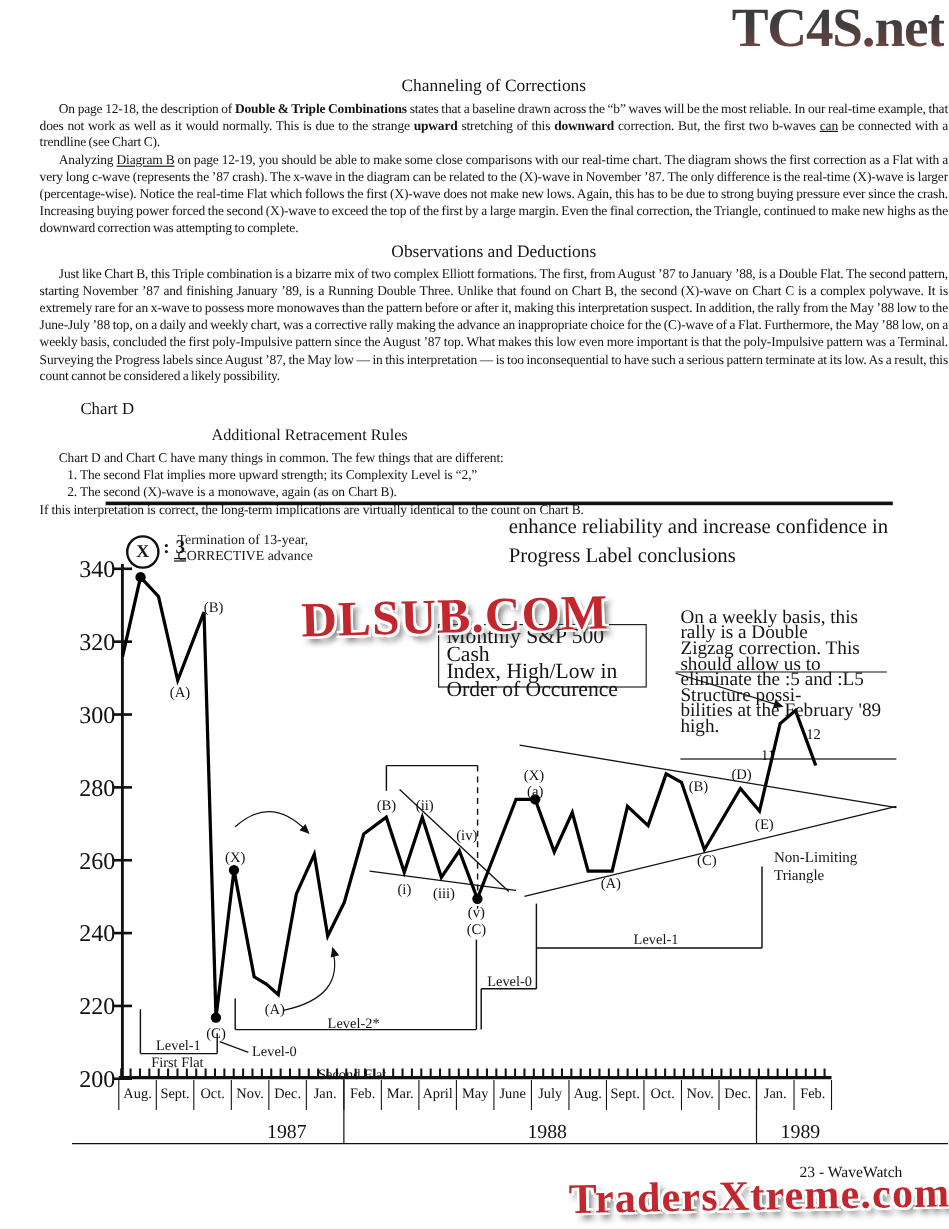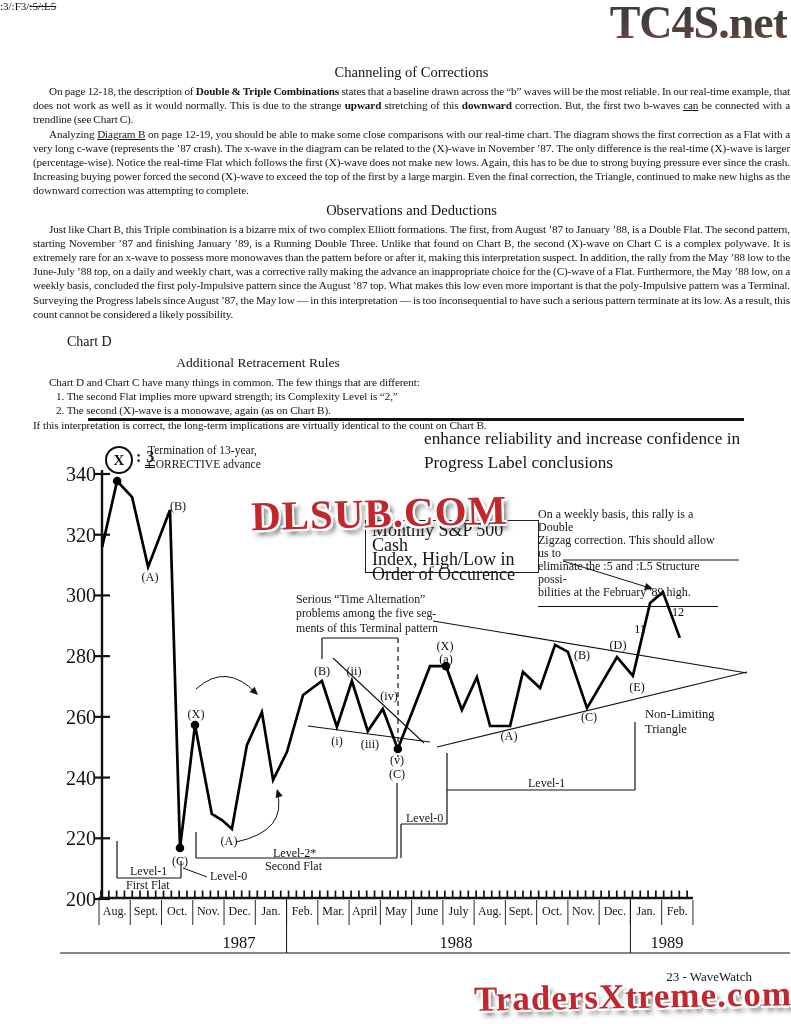--- a/index.html
+++ b/index.html
@@ -32,22 +32,22 @@
   .note{position:absolute;z-index:3;}
   #termination{left:148px;top:443px;font-size:11.5px;line-height:14px;}
   #x3-circle{left:105px;top:446px;width:24px;height:24px;border:2.5px solid #111;border-radius:50%;
              text-align:center;font-weight:bold;font-size:15px;line-height:24px;}
   #x3-value{left:136px;top:448px;font-size:16px;font-weight:bold;}
   #x3-value .dbl{border-bottom:3px double #111;padding:0 1px;}
   #round-note{left:196px;top:513px;font-size:23px;line-height:29px;}
   #index-box{left:365px;top:520px;width:166px;height:49px;border:1.5px solid #222;
              font-size:18px;line-height:14.6px;padding:2px 0 0 6px;background:#fff;z-index:5;}
   #application{left:424px;top:427px;width:368px;font-size:17.3px;line-height:23.5px;}
-  #weekly-note{left:538px;top:508px;width:180px;font-size:12px;line-height:13px;
-               border-bottom:1.2px solid #111;padding-bottom:7px;}
+  #weekly-note{left:567px;top:508px;width:180px;font-size:16px;line-height:13px;
+               border-bottom:1.2px solid #111;padding-bottom:20px;}
   #time-alt{left:296px;top:592px;font-size:11.8px;line-height:14.3px;}
   #non-limiting{left:645px;top:707px;font-size:12.5px;line-height:14.5px;}
   #copyright{left:596px;top:811px;width:160px;text-align:center;font-size:11.5px;line-height:10.8px;}
   #copyright .cline1{font-size:13px;margin-bottom:6px;}
   #copyright .csym{font-size:15px;}
   #footnote{left:413px;top:843px;font-size:12px;line-height:13.2px;}
   .lvl{position:absolute;font-size:12px;z-index:3;}
   #struct-label{left:663px;top:586px;font-size:11px;z-index:3;white-space:nowrap;}
   #struct-label .struck{text-decoration:line-through;}
   #page-num{position:absolute;right:39px;top:969px;font-size:13px;z-index:3;}
@@ -299,36 +299,28 @@
   <div id="application" class="note">
       <div>enhance reliability and increase confidence in</div>
       <div>Progress Label conclusions</div>
     </div>
   <div id="weekly-note" class="note">
       <div>On a weekly basis, this rally is a Double</div>
       <div>Zigzag correction. This should allow us to</div>
       <div>eliminate the :5 and :L5 Structure possi-</div>
       <div>bilities at the February '89 high.</div>
     </div>
-  <div id="time-alt" class="note">
-      <div>Serious  “Time  Alternation”</div>
-      <div>problems among the five seg-</div>
-      <div>ments of this Terminal pattern</div>
-    </div>
   <div id="non-limiting" class="note">
       <div>Non-Limiting</div>
       <div>Triangle</div>
     </div>
 
   <div class="lvl" style="left:130px;top:864px;">Level-1</div>
   <div class="lvl" style="left:126px;top:878px;">First Flat</div>
   <div class="lvl" style="left:210px;top:869px;">Level-0</div>
   <div class="lvl" style="left:273px;top:846px;">Level-2*</div>
-  <div class="lvl" style="left:265px;top:859px;">Second Flat</div>
+  <div class="lvl" style="left:265px;top:888px;">Second Flat</div>
   <div class="lvl" style="left:406px;top:811px;">Level-0</div>
   <div class="lvl" style="left:528px;top:776px;">Level-1</div>
 
-  <div id="struct-label">
-    <span>:3/:F3/</span><span class="struck">:5/:L5</span>
-  </div>
 
   <div id="page-num">23 - WaveWatch</div>
 </div>
 
 </body></html>

